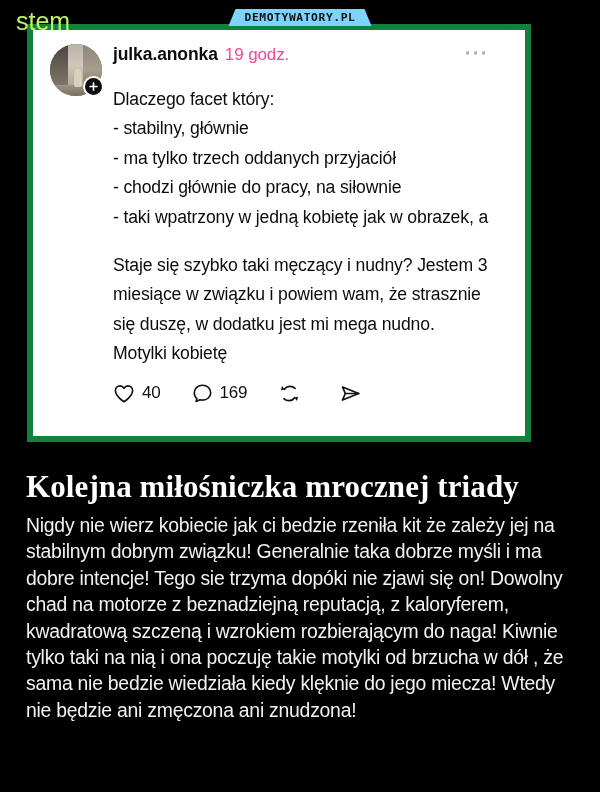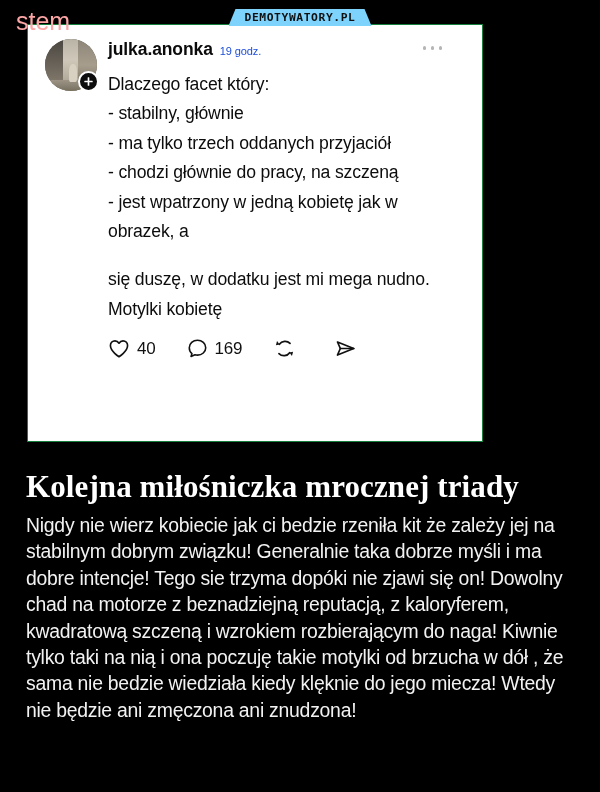--- a/index.html
+++ b/index.html
@@ -25,36 +25,36 @@
     overflow: hidden;
   }
 
   
   .cut-top-text {
     position: absolute;
     left: 16px;
     top: 8px;
     font-size: 25px;
     font-weight: 400;
-    color: #fca5a5;
+    color: #bef264;
     letter-spacing: 0px;
     line-height: 26px;
     z-index: 5;
     font-family: "Liberation Sans", sans-serif;
     white-space: nowrap;
   }
 
   .post-card {
     position: absolute;
     left: 27px;
     top: 24px;
-    width: 456px;
+    width: 504px;
     height: 418px;
     background: #ffffff;
-    border: 1px solid #15803d;
+    border: 6px solid #15803d;
     overflow: hidden;
   }
 
   .post-inner {
     position: relative;
     padding: 12px 22px 0 17px;
     height: 100%;
   }
 
   
@@ -125,23 +125,23 @@
     gap: 7px;
     padding-top: 2px;
   }
   .username {
     font-size: 17.5px;
     font-weight: 700;
     color: #0b0b0b;
     letter-spacing: -0.1px;
   }
   .timestamp {
-    font-size: 11px;
+    font-size: 17px;
     font-weight: 400;
-    color: #1d4ed8;
+    color: #ec4899;
     letter-spacing: -0.1px;
   }
 
   .more-menu {
     position: absolute;
     right: 18px;
     top: 9px;
     display: flex;
     gap: 4.5px;
     align-items: center;
@@ -151,21 +151,21 @@
     display: block;
     width: 3.5px;
     height: 3.5px;
     border-radius: 50%;
     background: #b5b5b5;
   }
 
   
   .post-body {
     margin-left: 63px;
-    margin-top: 3px;
+    margin-top: 13px;
     padding-right: 6px;
   }
 
   .post-body p,
   .post-body .line {
     font-size: 17.6px;
     line-height: 29.4px;
     color: #0c0c0c;
     letter-spacing: -0.15px;
     font-weight: 400;
@@ -283,25 +283,27 @@
           <i></i>
             <i></i>
             <i></i>
         </div>
       </div>
 
       <div class="post-body">
         <div class="line">Dlaczego facet który:</div>
         <div class="line">- stabilny, głównie</div>
         <div class="line">- ma tylko trzech oddanych przyjaciół</div>
-        <div class="line">- chodzi głównie do pracy, na szczeną</div>
-        <div class="line">- jest wpatrzony w jedną kobietę jak w obrazek, a</div>
+        <div class="line">- chodzi głównie do pracy, na siłownie</div>
+        <div class="line">- taki wpatrzony w jedną kobietę jak w obrazek, a</div>
 
         <div class="para-gap"></div>
 
+        <div class="line">Staje się szybko taki męczący i nudny? Jestem 3</div>
+        <div class="line">miesiące w związku i powiem wam, że strasznie</div>
         <div class="line">się duszę, w dodatku jest mi mega nudno.</div>
         <div class="line">Motylki kobietę</div>
       </div>
 
       <div class="actions">
 
         <div class="action">
           <span>
             <svg width="22" height="21" viewBox="0 0 24 23">
               <path d="M12 20.5S2.6 14.6 2.6 8.3c0-3 2.3-5.2 5-5.2 1.9 0 3.4 1 4.4 2.6 1-1.6 2.5-2.6 4.4-2.6 2.7 0 5 2.2 5 5.2 0 6.3-9.4 12.2-9.4 12.2z" fill="none" stroke="#111111" stroke-width="1.8" stroke-linejoin="round"></path>

